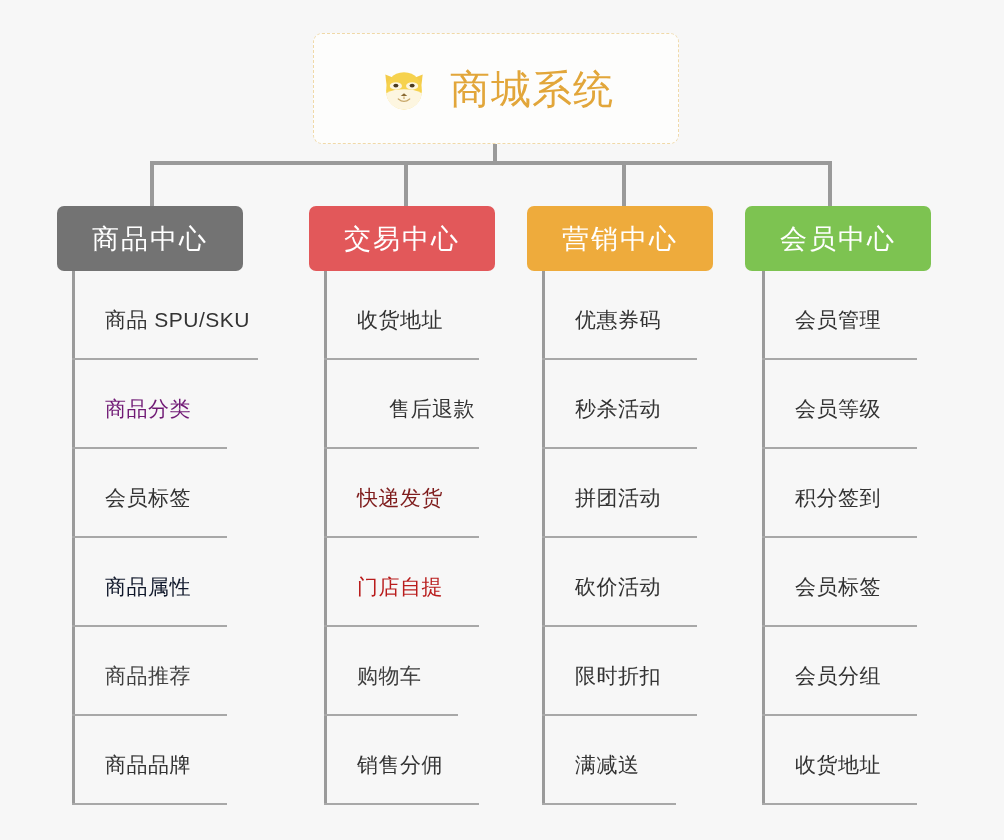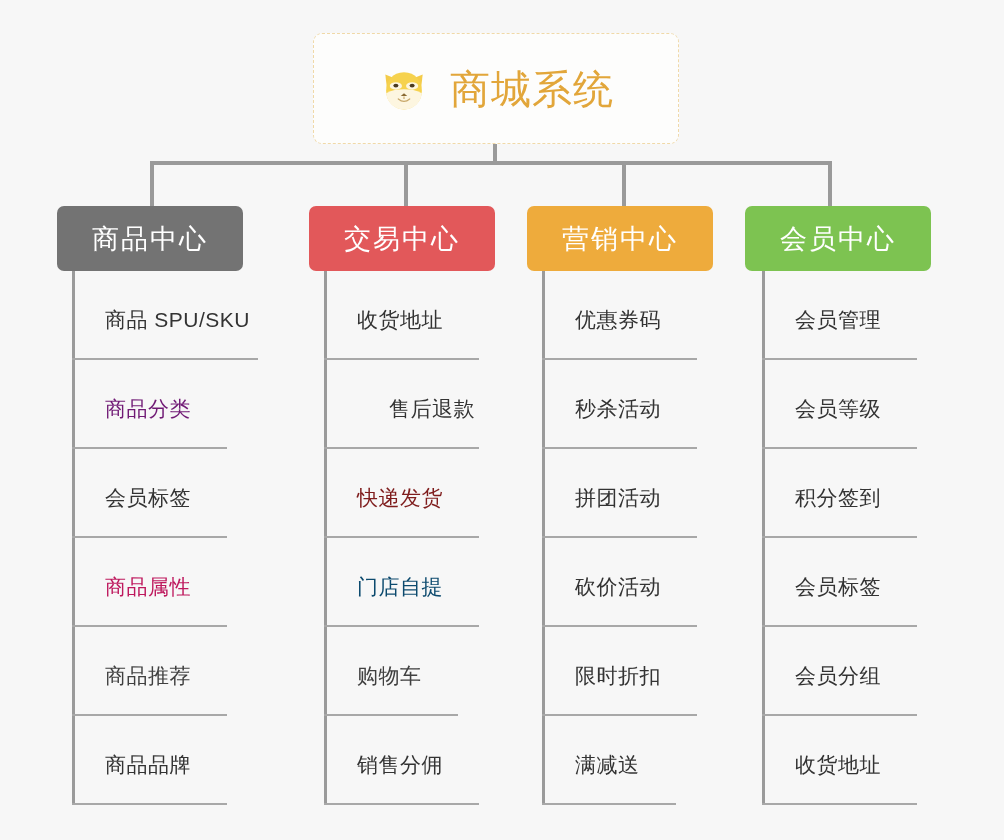--- a/index.html
+++ b/index.html
@@ -204,21 +204,21 @@
       </div>
       <div class="leaf">
         <span class="leaf-label" style="color: #701a75;">商品分类</span>
         <span class="leaf-rule" style="width: 155px; background: rgb(168, 168, 168);"></span>
       </div>
       <div class="leaf">
         <span class="leaf-label" style="color: rgb(51, 51, 51);">会员标签</span>
         <span class="leaf-rule" style="width: 155px; background: rgb(168, 168, 168);"></span>
       </div>
       <div class="leaf">
-        <span class="leaf-label" style="color: #be185d;">商品属性</span>
+        <span class="leaf-label" style="color: #0f172a;">商品属性</span>
         <span class="leaf-rule" style="width: 155px; background: rgb(168, 168, 168);"></span>
       </div>
       <div class="leaf">
         <span class="leaf-label" style="color: #404040;">商品推荐</span>
         <span class="leaf-rule" style="width: 155px; background: rgb(168, 168, 168);"></span>
       </div>
       <div class="leaf">
         <span class="leaf-label" style="color: rgb(51, 51, 51);">商品品牌</span>
         <span class="leaf-rule" style="width: 155px; background: rgb(168, 168, 168);"></span>
       </div>
@@ -237,21 +237,21 @@
       </div>
       <div class="leaf">
         <span class="leaf-label" style="color: rgb(51, 51, 51); margin-left: 32px;">售后退款</span>
         <span class="leaf-rule" style="width: 155px; background: rgb(168, 168, 168);"></span>
       </div>
       <div class="leaf">
         <span class="leaf-label" style="color: #7f1d1d;">快递发货</span>
         <span class="leaf-rule" style="width: 155px; background: rgb(168, 168, 168);"></span>
       </div>
       <div class="leaf">
-        <span class="leaf-label" style="color: #0c4a6e;">门店自提</span>
+        <span class="leaf-label" style="color: #b91c1c;">门店自提</span>
         <span class="leaf-rule" style="width: 155px; background: rgb(168, 168, 168);"></span>
       </div>
       <div class="leaf">
         <span class="leaf-label" style="color: #404040;">购物车</span>
         <span class="leaf-rule" style="width: 134px; background: rgb(168, 168, 168);"></span>
       </div>
       <div class="leaf">
         <span class="leaf-label" style="color: rgb(51, 51, 51);">销售分佣</span>
         <span class="leaf-rule" style="width: 155px; background: rgb(168, 168, 168);"></span>
       </div>

